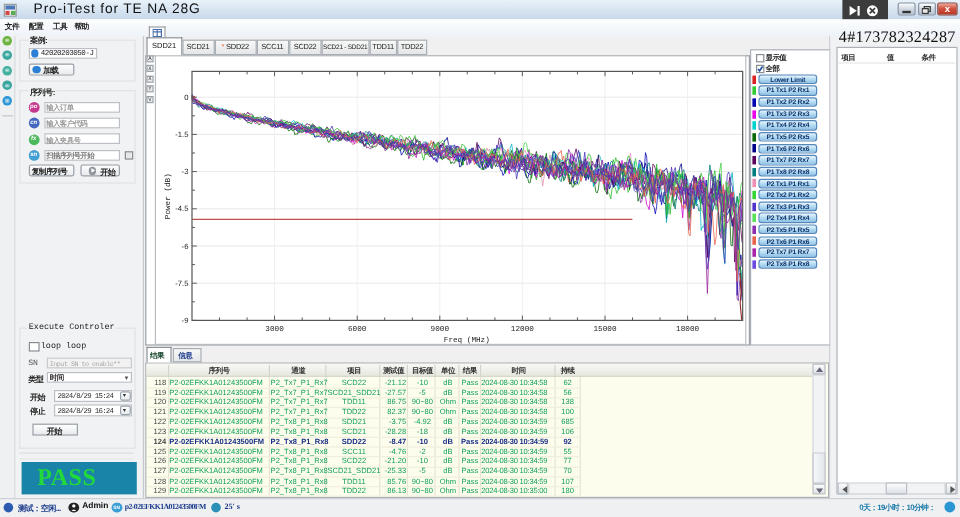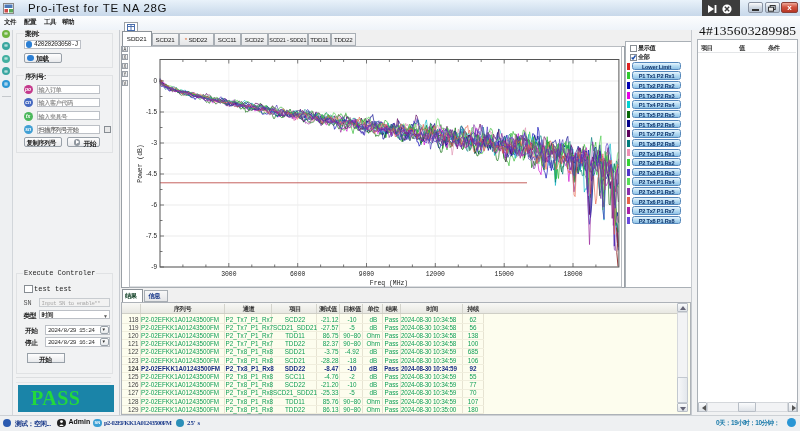--- a/index.html
+++ b/index.html
@@ -83,21 +83,21 @@
 <div class="ab ck" style="left:26.5px;top:139px;font-size:6.4px;color:#222">复制序列号</div>
 <div class="ab btn" style="left:67px;top:137px;width:33px;height:10px"></div>
 <div class="ab ic" style="left:73.5px;top:138.8px;width:6.8px;height:6.8px;background:#8f969e"></div>
 <svg class="ab" style="left:75.8px;top:140.4px" width="3.5" height="4" viewBox="0 0 3.5 4">
     <path d="M0 0 L3.5 2 L0 4 Z" fill="#fff"></path>
   </svg>
 <div class="ab ck" style="left:83.5px;top:139px;font-size:6.8px;color:#222">开始</div>
 <div class="ab" style="left:16px;top:273px;width:95px;height:99px;border:1px solid #e0e2e4"></div>
 <div class="ab" style="left:23px;top:268.5px;font-size:7px;color:#222;font-family:'Liberation Mono',monospace;background:#f1f2f3;padding:0 1px">Execute Controler</div>
 <div class="ab cbx" style="left:24px;top:284.5px;width:6.5px;height:6.5px"></div>
-<div class="ab" style="left:34px;top:284.5px;font-size:7px;color:#222;font-family:'Liberation Mono',monospace">test test</div>
+<div class="ab" style="left:34px;top:284.5px;font-size:7px;color:#222;font-family:'Liberation Mono',monospace">loop loop</div>
 <div class="ab" style="left:23.5px;top:298.5px;font-size:6.8px;color:#555;font-family:'Liberation Mono',monospace">SN</div>
 <div class="ab inp" style="left:39px;top:297.5px;width:71px;height:9.5px;background:#f2f2f2;border-color:#c8ccd0"></div>
 <div class="ab" style="left:41.5px;top:300px;font-size:5.6px;color:#aaa;font-family:'Liberation Mono',monospace;letter-spacing:-0.42px">Input SN to enable**</div>
 <div class="ab ck" style="left:23.5px;top:310.5px;font-size:6.8px;color:#222">类型</div>
 <div class="ab inp" style="left:39px;top:309.5px;width:71px;height:9.5px"></div>
 <div class="ab ck" style="left:41.5px;top:311px;font-size:6.3px;color:#333">时间</div>
 <div class="ab" style="left:103px;top:312.5px;font-size:5px;color:#555">▼</div>
 <div class="ab ck" style="left:25px;top:325.5px;font-size:6.8px;color:#222">开始</div>
 <div class="ab inp" style="left:44.5px;top:324.5px;width:65px;height:10px"></div>
 <div class="ab" style="left:48px;top:326.5px;font-size:6.2px;color:#333;font-family:'Liberation Mono',monospace;letter-spacing:-0.62px">2024/8/29 15:24</div>
@@ -411,21 +411,21 @@
 <div class="ab" style="left:627px;top:187.8px;width:3.4px;height:7px;background:#8c2fae"></div>
 <div class="ab lbtn" style="left:632px;top:187.0px;width:49px;height:8.4px">P2 Tx5 P1 Rx5</div>
 <div class="ab" style="left:627px;top:197.4px;width:3.4px;height:7px;background:#e8634a"></div>
 <div class="ab lbtn" style="left:632px;top:196.6px;width:49px;height:8.4px">P2 Tx6 P1 Rx6</div>
 <div class="ab" style="left:627px;top:207.0px;width:3.4px;height:7px;background:#aa22aa"></div>
 <div class="ab lbtn" style="left:632px;top:206.2px;width:49px;height:8.4px">P2 Tx7 P1 Rx7</div>
 <div class="ab" style="left:627px;top:216.7px;width:3.4px;height:7px;background:#6a4bdf"></div>
 <div class="ab lbtn" style="left:632px;top:215.9px;width:49px;height:8.4px">P2 Tx8 P1 Rx8</div>
 <div class="ab" style="left:690.5px;top:30px;width:1px;height:385px;background:#c6cacf"></div>
 <div class="ab" style="left:691.5px;top:30px;width:108.5px;height:385px;background:#f1f2f3"></div>
-<div class="ab" style="left:699px;top:22.5px;width:101px;font-size:13.5px;color:#111;font-family:'Liberation Serif',serif;letter-spacing:0.2px">4#135603289985</div>
+<div class="ab" style="left:699px;top:22.5px;width:101px;font-size:13.5px;color:#111;font-family:'Liberation Serif',serif;letter-spacing:0.2px">4#173782324287</div>
 <div class="ab" style="left:697px;top:39px;width:100.5px;height:373px;background:#fff;border:1px solid #aab0b6;box-sizing:border-box"></div>
 <div class="ab ck" style="left:701px;top:43.5px;font-size:6.3px;color:#333">项目</div>
 <div class="ab ck" style="left:739px;top:43.5px;font-size:6.3px;color:#333">值</div>
 <div class="ab ck" style="left:768px;top:43.5px;font-size:6.3px;color:#333">条件</div>
 <div class="ab" style="left:698px;top:51.5px;width:98px;height:1px;background:#e4e6e8"></div>
 <div class="ab" style="left:707px;top:402px;width:80.5px;height:9.5px;background:#f2f3f5;border:1px solid #d5d8dc;box-sizing:border-box"></div>
 <div class="ab sbb" style="left:698px;top:402px;width:9px;height:9.5px">
     <span class="arr" style="border-width:3px 4px 3px 0;border-color:transparent #555 transparent transparent;top:1.75px;left:2.5px"></span>
   </div>
 <div class="ab sbb" style="left:787.5px;top:402px;width:9px;height:9.5px">

